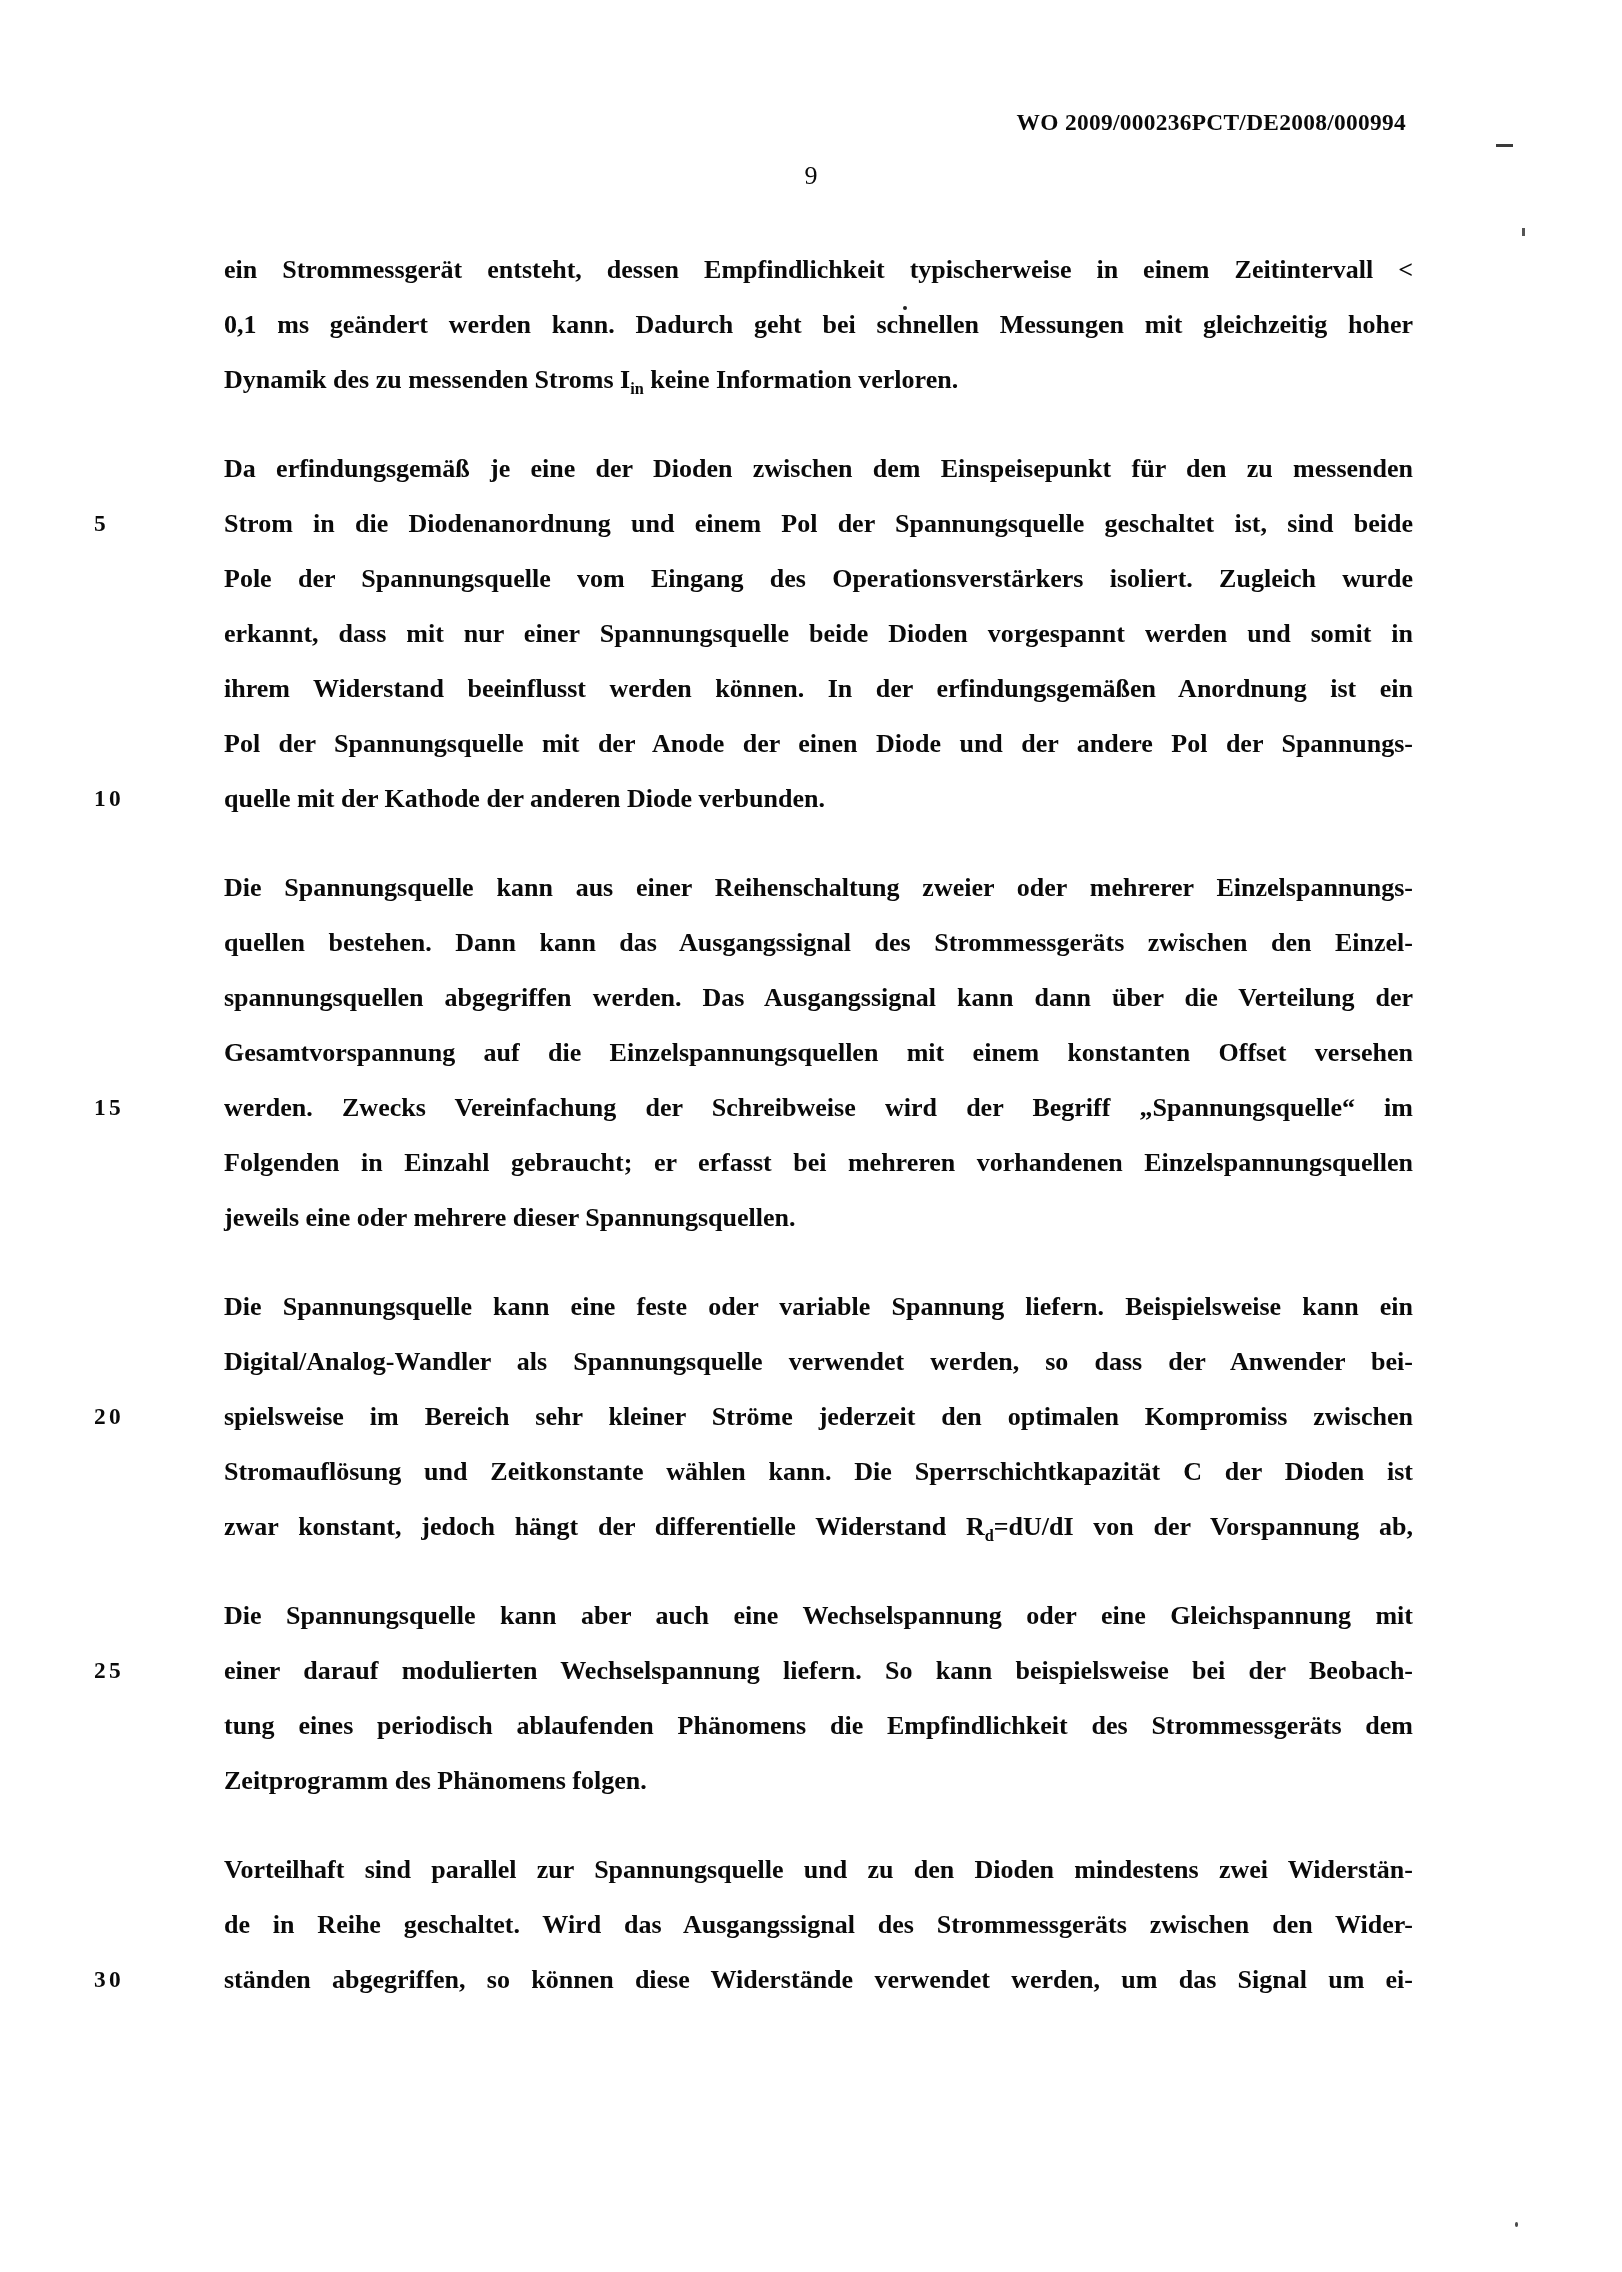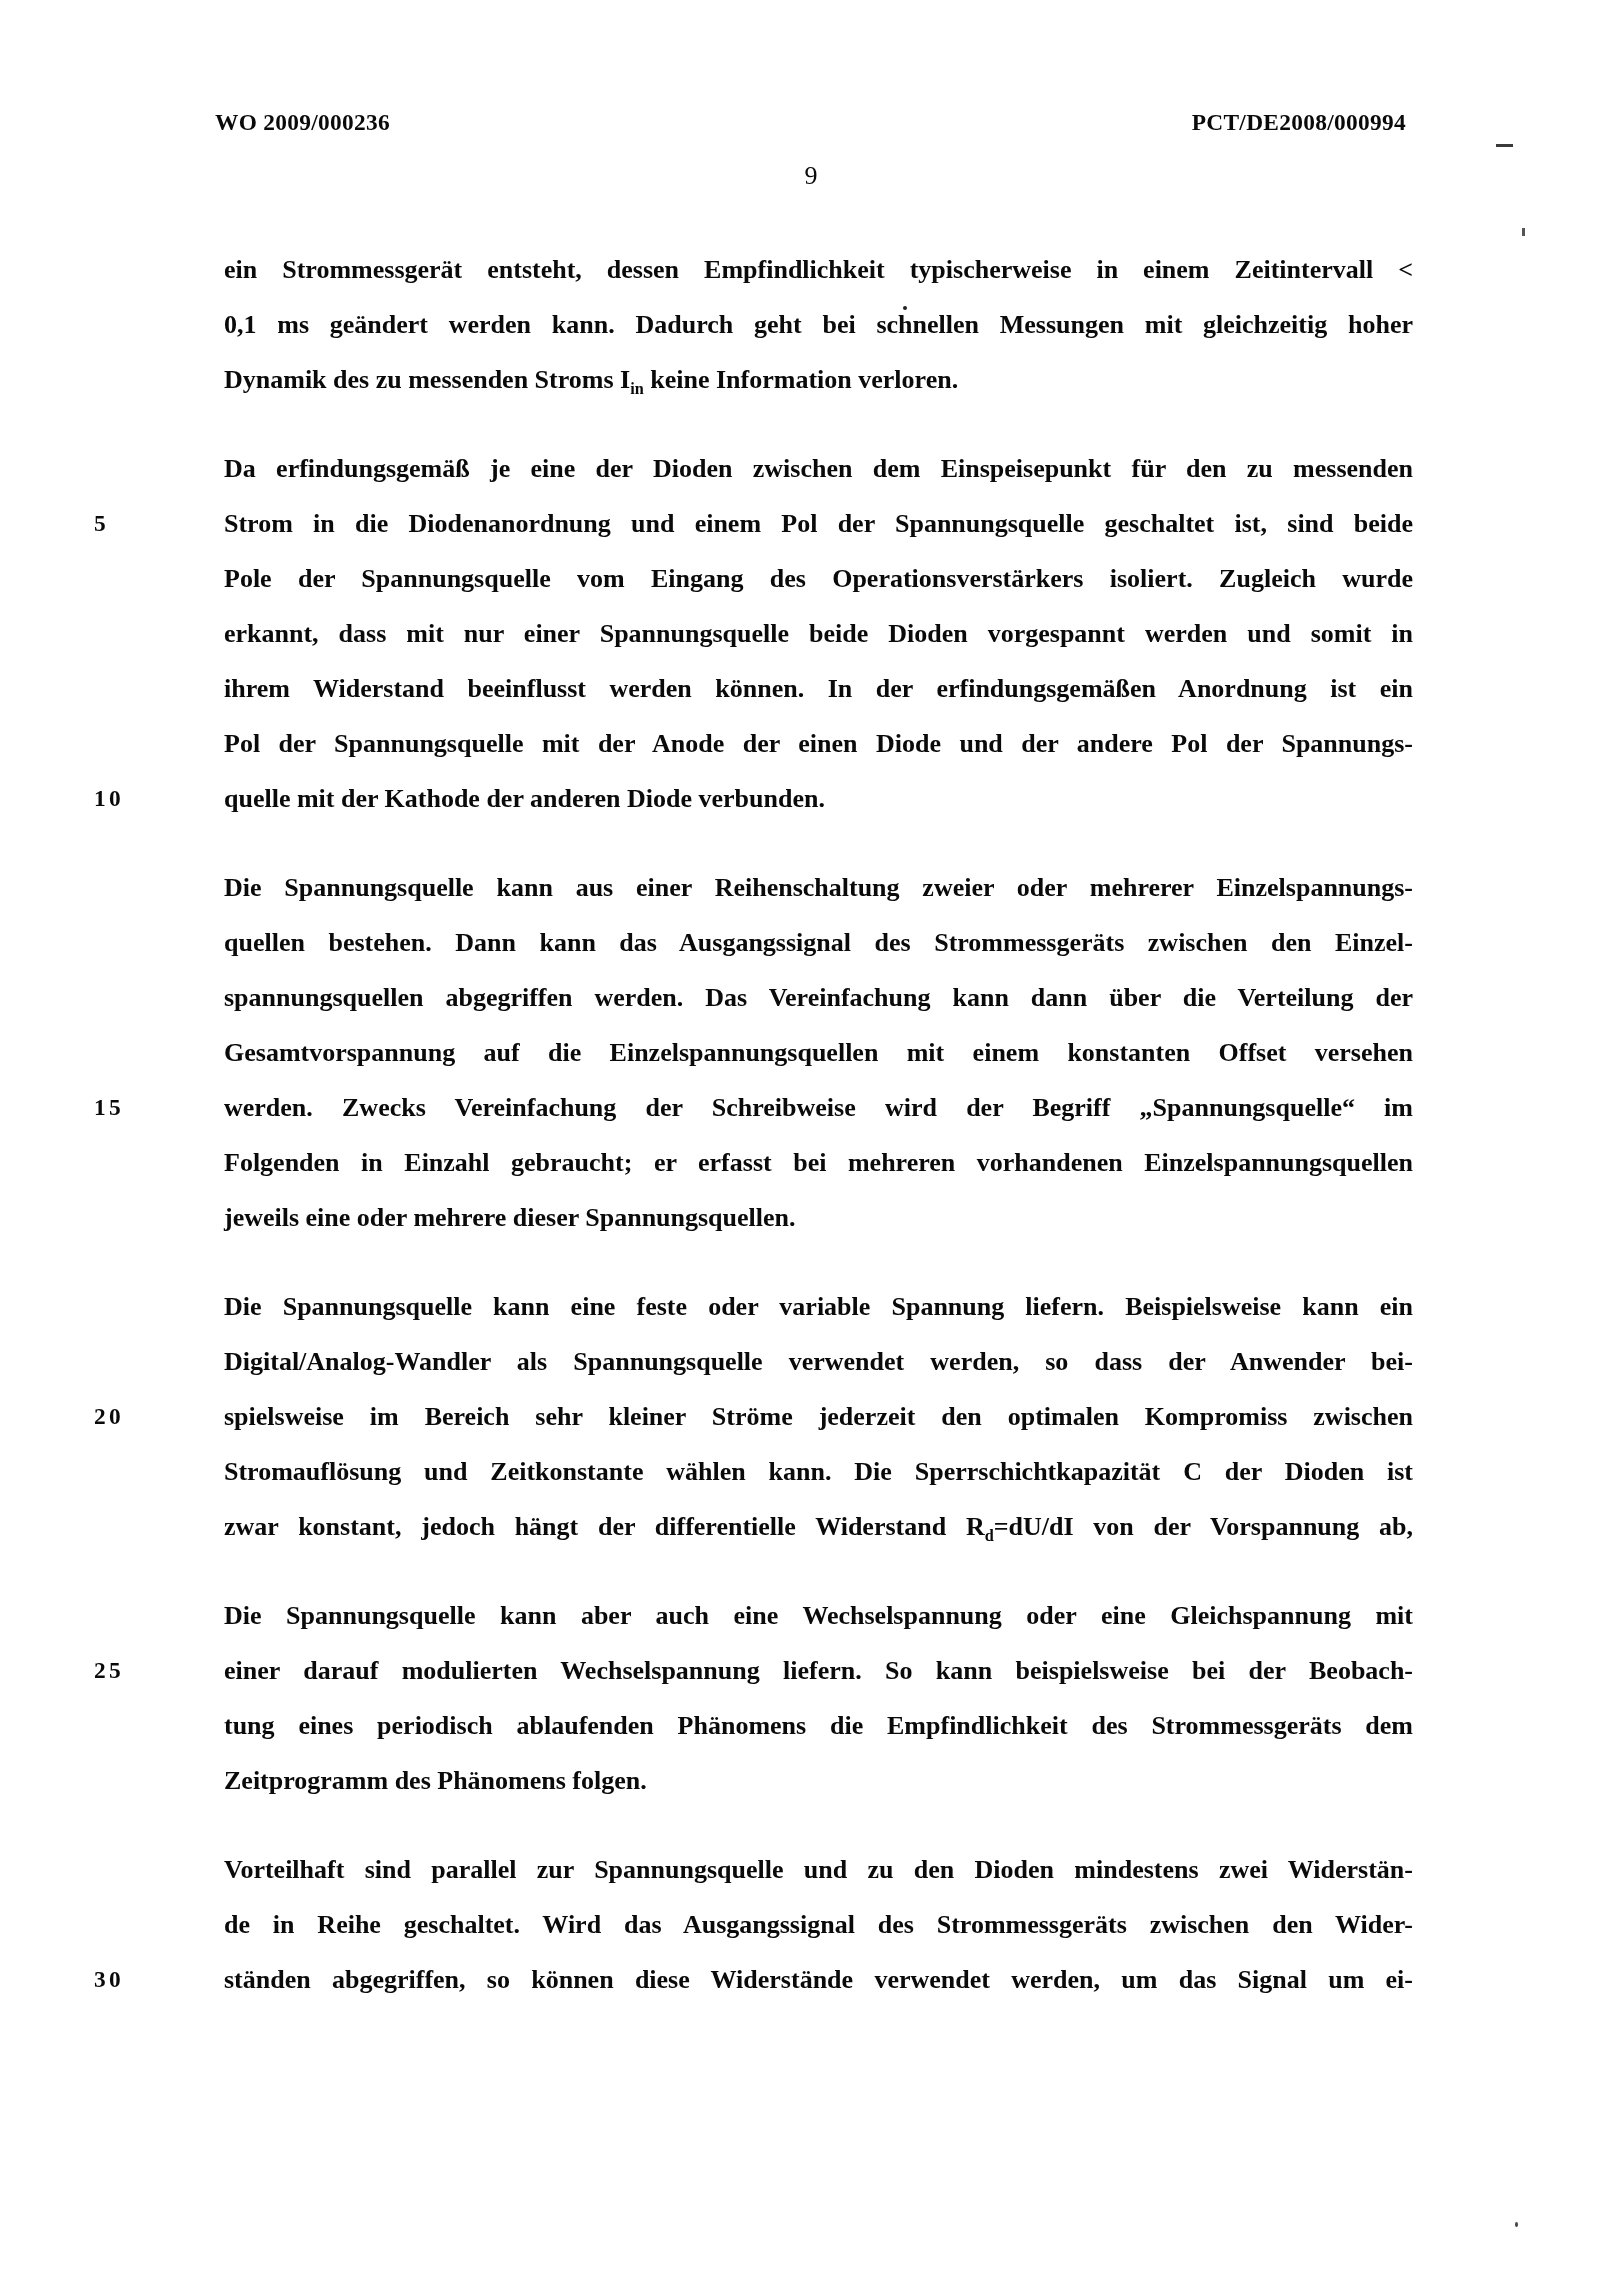--- a/index.html
+++ b/index.html
@@ -15,21 +15,21 @@
     color: #0a0a0a;
     font-family: "Liberation Serif", "DejaVu Serif", serif;
     overflow: hidden;
   }
   .header {
     position: absolute;
     top: 109px;
     left: 215px;
     right: 216px;
     display: flex;
-    justify-content: space-between;
+    justify-content: flex-end;
     font-size: 23.4px;
     font-weight: bold;
     letter-spacing: 0.3px;
   }
   .page-number {
     position: absolute;
     top: 161px;
     left: 0;
     width: 1622px;
     text-align: center;
@@ -106,21 +106,21 @@
         <div class="line"><span class="line-num">5</span><span>Strom in die Diodenanordnung und einem Pol der Spannungsquelle geschaltet ist, sind beide</span></div>
         <div class="line"><span>Pole der Spannungsquelle vom Eingang des Operationsverstärkers isoliert. Zugleich wurde</span></div>
         <div class="line"><span>erkannt, dass mit nur einer Spannungsquelle beide Dioden vorgespannt werden und somit in</span></div>
         <div class="line"><span>ihrem Widerstand beeinflusst werden können. In der erfindungsgemäßen Anordnung ist ein</span></div>
         <div class="line"><span>Pol der Spannungsquelle mit der Anode der einen Diode und der andere Pol der Spannungs-</span></div>
         <div class="line final"><span class="line-num">10</span><span>quelle mit der Kathode der anderen Diode verbunden.</span></div>
       </div>
       <div class="paragraph">
         <div class="line"><span>Die Spannungsquelle kann aus einer Reihenschaltung zweier oder mehrerer Einzelspannungs-</span></div>
         <div class="line"><span>quellen bestehen. Dann kann das Ausgangssignal des Strommessgeräts zwischen den Einzel-</span></div>
-        <div class="line"><span>spannungsquellen abgegriffen werden. Das Vereinfachung kann dann über die Verteilung der</span></div>
+        <div class="line"><span>spannungsquellen abgegriffen werden. Das Ausgangssignal kann dann über die Verteilung der</span></div>
         <div class="line"><span>Gesamtvorspannung auf die Einzelspannungsquellen mit einem konstanten Offset versehen</span></div>
         <div class="line"><span class="line-num">15</span><span>werden. Zwecks Vereinfachung der Schreibweise wird der Begriff „Spannungsquelle“ im</span></div>
         <div class="line"><span>Folgenden in Einzahl gebraucht; er erfasst bei mehreren vorhandenen Einzelspannungsquellen</span></div>
         <div class="line final"><span>jeweils eine oder mehrere dieser Spannungsquellen.</span></div>
       </div>
       <div class="paragraph">
         <div class="line"><span>Die Spannungsquelle kann eine feste oder variable Spannung liefern. Beispielsweise kann ein</span></div>
         <div class="line"><span>Digital/Analog-Wandler als Spannungsquelle verwendet werden, so dass der Anwender bei-</span></div>
         <div class="line"><span class="line-num">20</span><span>spielsweise im Bereich sehr kleiner Ströme jederzeit den optimalen Kompromiss zwischen</span></div>
         <div class="line"><span>Stromauflösung und Zeitkonstante wählen kann. Die Sperrschichtkapazität C der Dioden ist</span></div>

